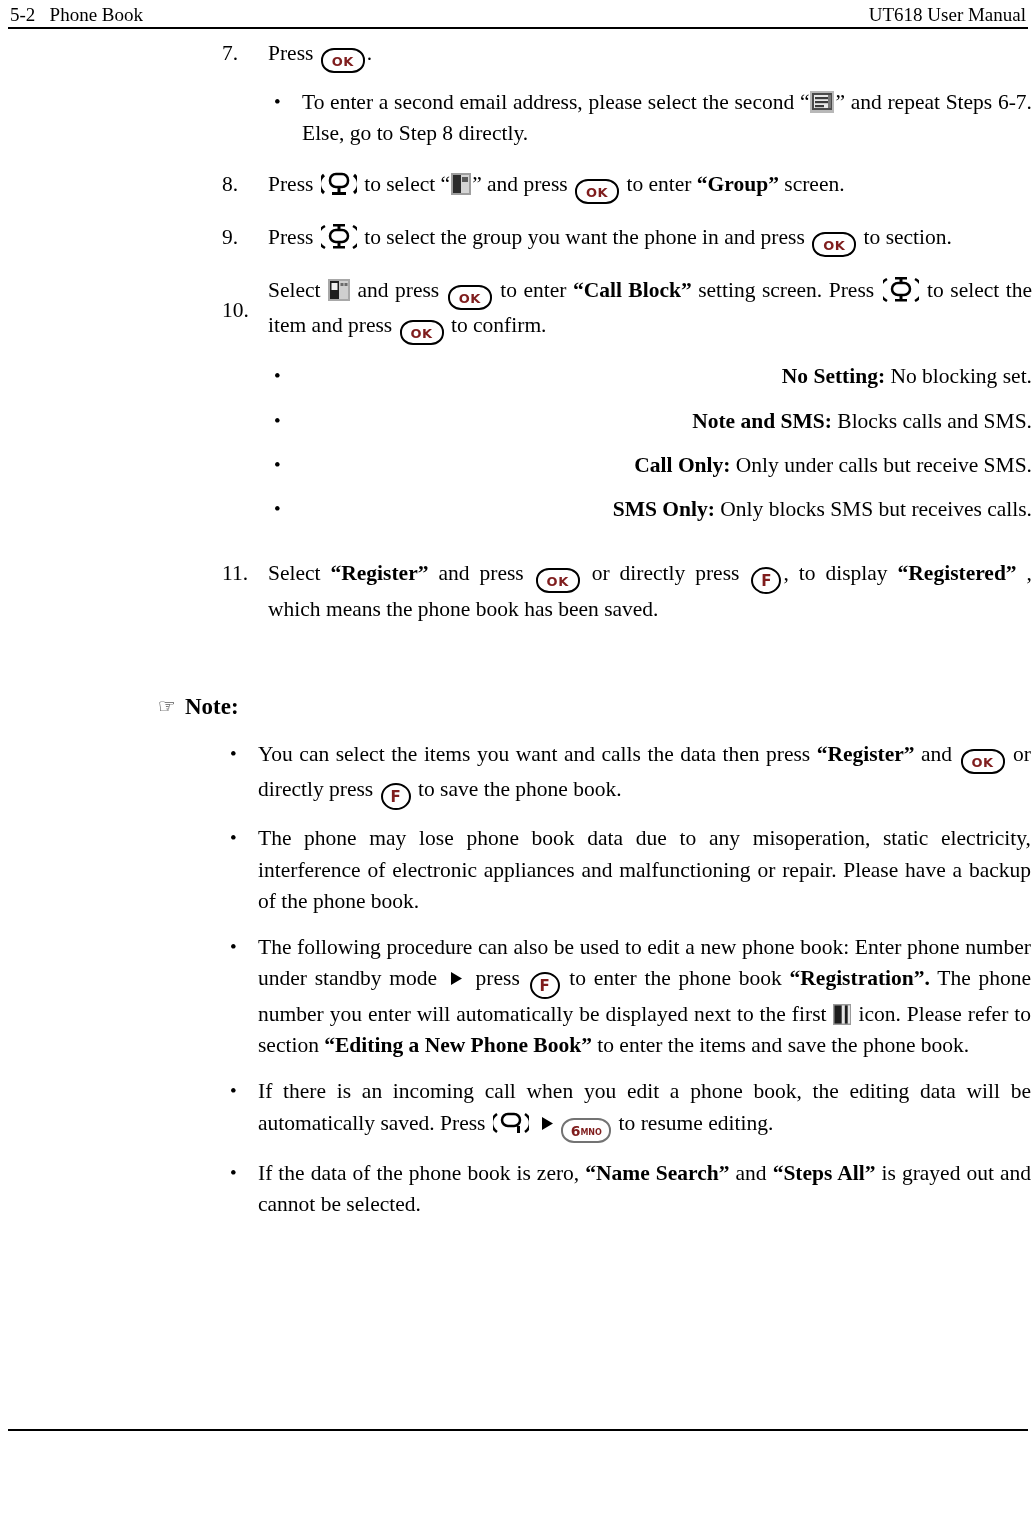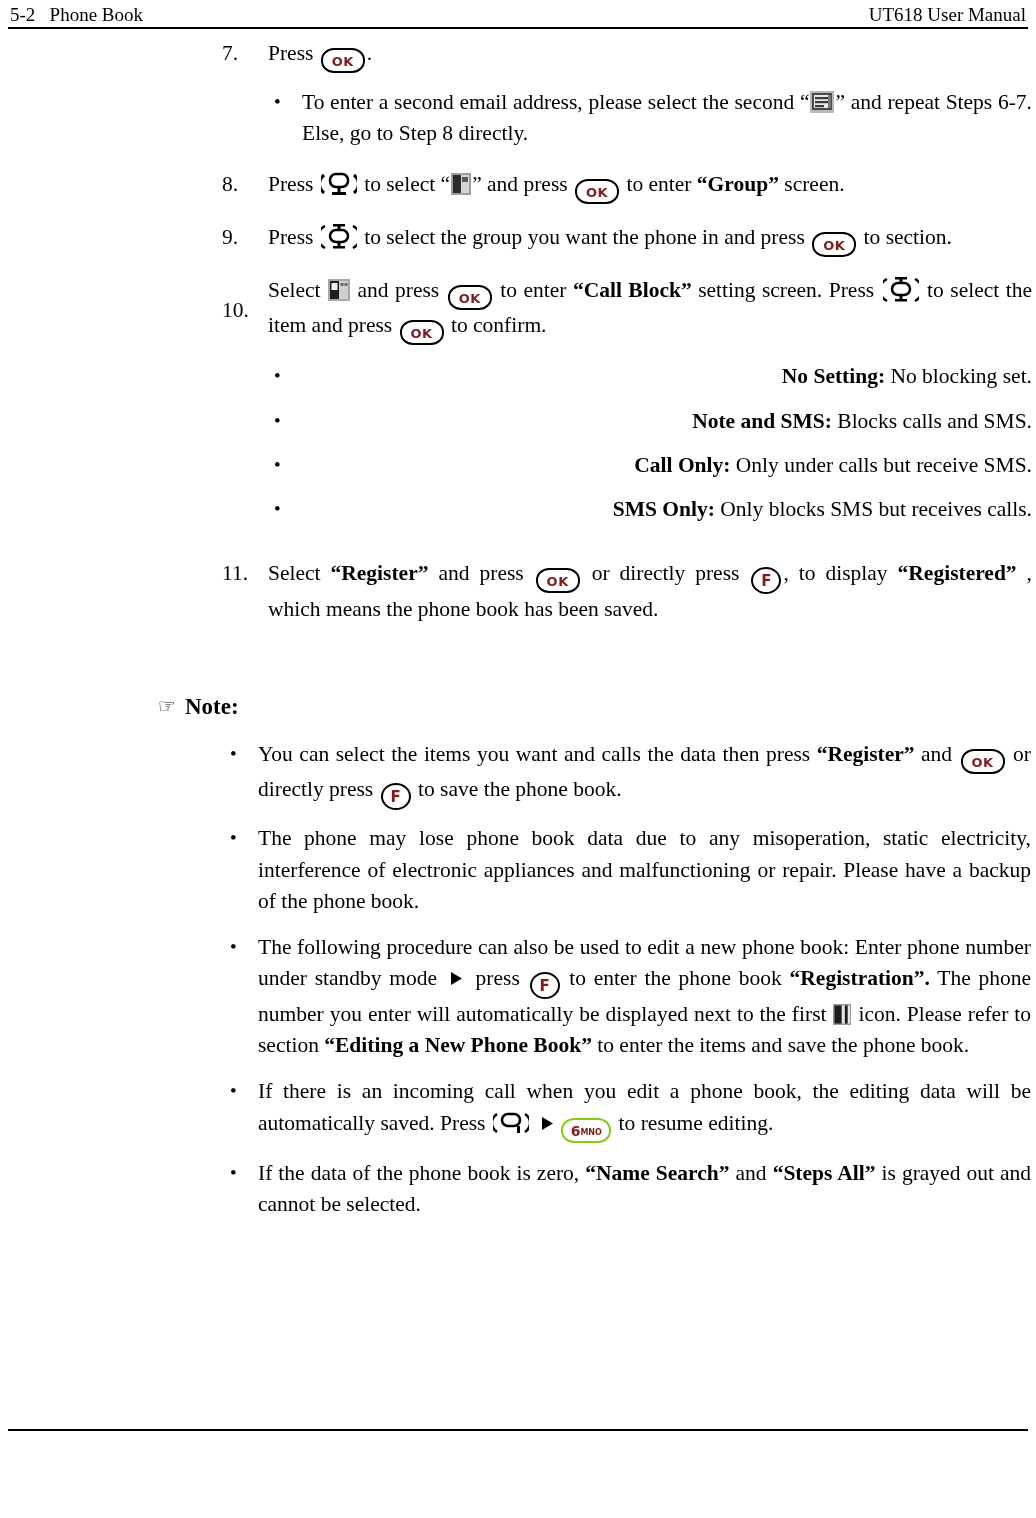--- a/index.html
+++ b/index.html
@@ -160,21 +160,21 @@
     border: 2px solid #000;
     border-radius: 50%;
     margin: 0 2px;
   }
   
   .key-6 {
     width: 50px;
     height: 25px;
     line-height: 22px;
     font-size: 13px;
-    border: 2px solid #84cc16;
+    border: 2px solid #737373;
     border-radius: 13px/12px;
     margin: 0 2px;
     white-space: nowrap;
   }
   .key-6 .digit { font-size: 14px; font-weight: bold; }
   .key-6 .letters { font-size: 8px; font-weight: bold; vertical-align: 1px; }
 
   
   .key-nav {
     width: 36px;

